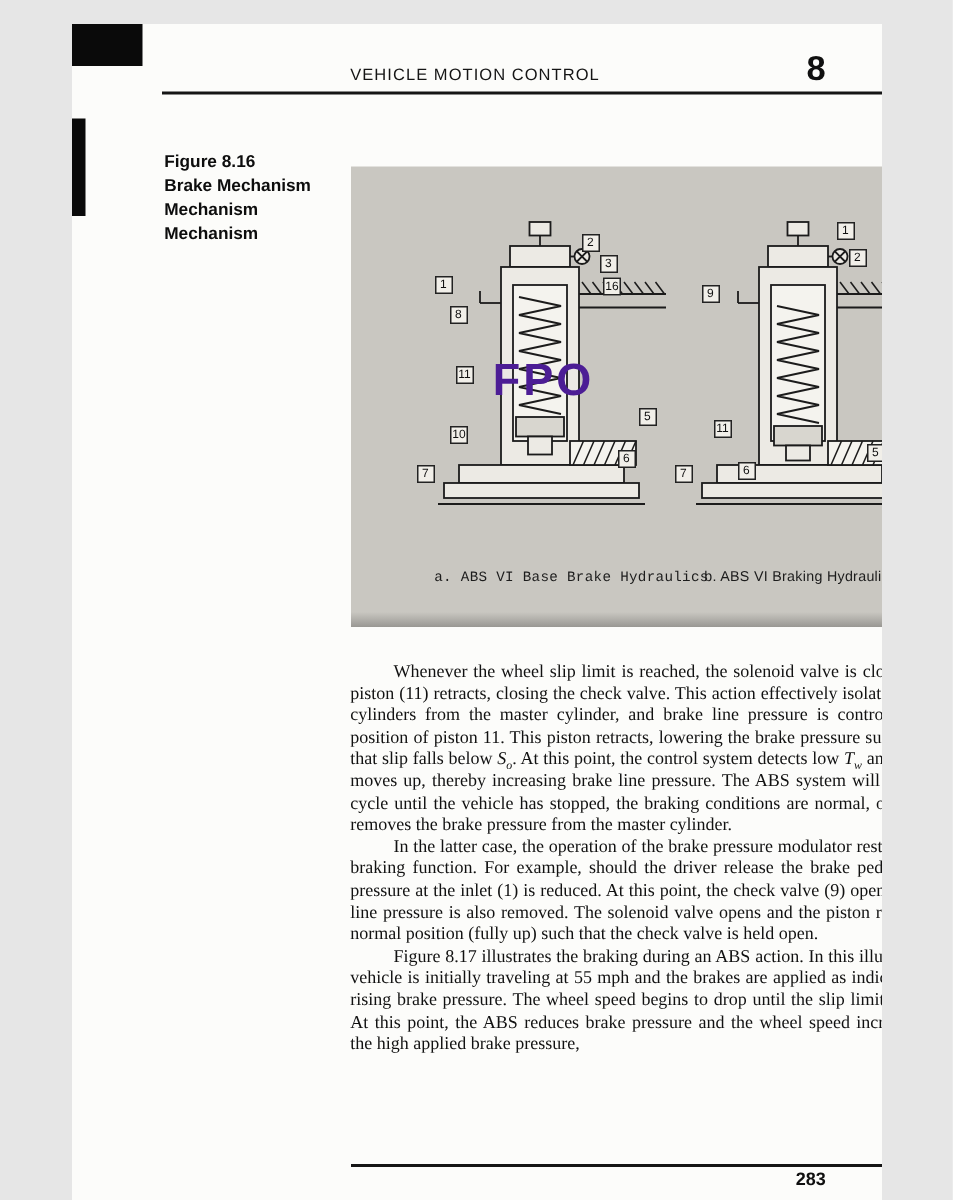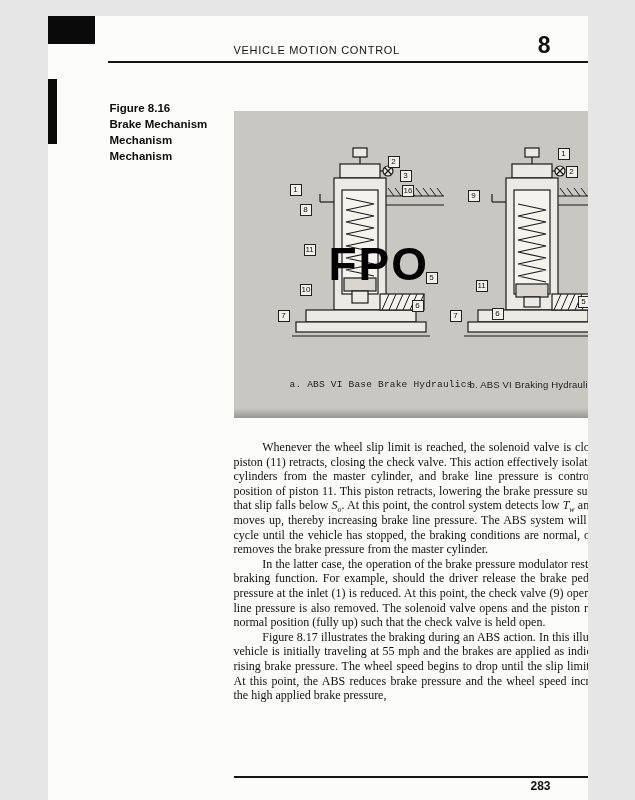--- a/index.html
+++ b/index.html
@@ -60,21 +60,21 @@
   .caption {
     position: absolute; top: 268px;
     font-family: "Liberation Sans", sans-serif;
     font-size: 9.5px; color: #1c1c1c; letter-spacing: 0.2px;
   }
   .caption-a { left: 56px; font-family: Liberation Mono, monospace; }
   .caption-b { left: 236px; }
   .fpo {
     position: absolute; left: 95px; top: 126px;
     font-family: "Liberation Sans", sans-serif;
-    font-weight: bold; font-size: 46px; letter-spacing: 2px; color: #000000;
+    font-weight: bold; font-size: 30px; letter-spacing: 2px; color: #4c1d95;
   }
 
   .body-text {
     position: absolute; left: 186px; top: 424px; width: 412px;
     font-size: 12px; line-height: 14.6px; text-align: justify;
   }
   .body-text p { margin: 0; text-indent: 2.4em; }
   .var { font-style: italic; }
   .body-text sub { font-size: 0.66em; line-height: 0; font-style: italic; }
 

